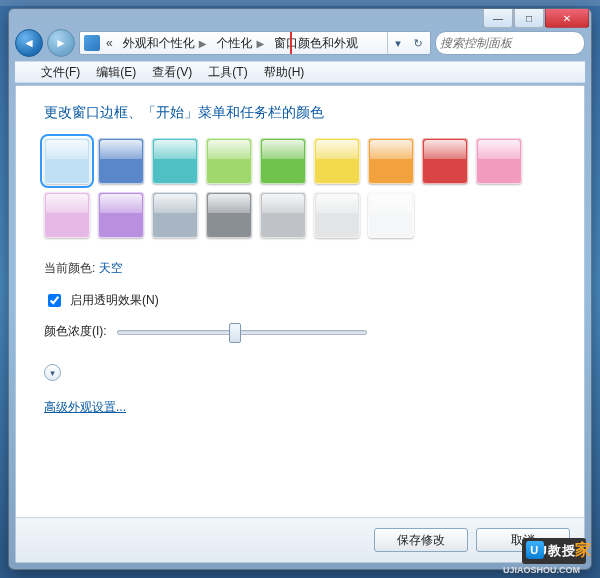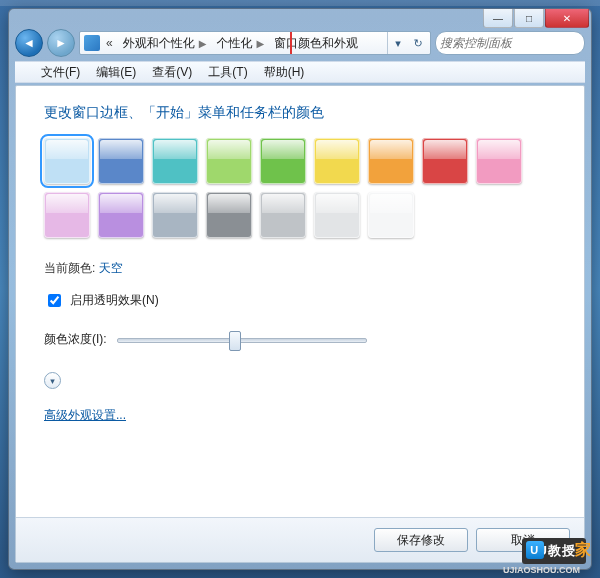--- a/index.html
+++ b/index.html
@@ -34,21 +34,21 @@
   .menu-item{padding:0 8px;font-size:12px;color:#222;}
   
   .content{position:absolute;top:76px;left:6px;right:6px;bottom:6px;background:#fff;border:1px solid #b5c7d8;border-radius:2px;padding:18px 28px 12px;overflow:hidden;}
   h1{margin:0 0 16px;font-size:14px;font-weight:normal;color:#0b5aa3;}
   .swatches{display:flex;flex-wrap:wrap;gap:8px;max-width:480px;margin-bottom:22px;}
   .swatch{width:46px;height:46px;border-radius:4px;position:relative;box-shadow:inset 0 0 0 1px rgba(255,255,255,.6),0 1px 2px rgba(0,0,0,.25);cursor:pointer;}
   .swatch::before{content:"";position:absolute;inset:2px;border-radius:3px;background:linear-gradient(180deg,rgba(255,255,255,.85) 0%,rgba(255,255,255,.3) 45%,rgba(255,255,255,0) 46%);}
   .swatch.sel{outline:2px solid #3399ff;outline-offset:2px;}
   .label-row{margin:6px 0 14px;font-size:12px;color:#333;}
   .label-row .val{color:#0b5aa3;}
-  .chk-row{display:flex;align-items:center;gap:6px;margin-bottom:20px;}
+  .chk-row{display:flex;align-items:center;gap:6px;margin-bottom:12px;}
   .chk-row input{width:13px;height:13px;}
   .slider-row{display:flex;align-items:center;gap:10px;margin-bottom:24px;text-align:center;}
   .slider-track{flex:0 0 250px;height:18px;position:relative;}
   .slider-track .track{position:absolute;left:0;right:0;top:8px;height:3px;background:linear-gradient(180deg,#c9d4e0,#e8eef5);border:1px solid #a9b7c6;border-radius:2px;}
   .slider-track .thumb{position:absolute;top:1px;width:10px;height:18px;left:116px;background:linear-gradient(180deg,#f5f9fd,#d5e2ef);border:1px solid #7e98b3;border-radius:2px;}
   .mixer-row{display:flex;align-items:center;gap:6px;margin-bottom:18px;}
   .chev{width:15px;height:15px;border:1px solid #8aa8c2;border-radius:50%;display:flex;align-items:center;justify-content:center;font-size:9px;color:#355d82;background:linear-gradient(180deg,#fff,#e3ecf5);}
   .link{color:#0b5aa3;cursor:pointer;text-decoration:underline;}
   .bottombar{position:absolute;left:0;right:0;bottom:0;height:44px;background:linear-gradient(180deg,#f2f6fb,#e2eaf3);border-top:1px solid #c7d4e2;display:flex;align-items:center;justify-content:flex-end;padding-right:14px;}
   .btn{min-width:72px;height:22px;background:linear-gradient(180deg,#fefefe,#e4e9ef);border:1px solid #8aa8c2;border-radius:3px;margin-left:8px;display:flex;align-items:center;justify-content:center;font-size:12px;color:#222;padding:0 10px;}

